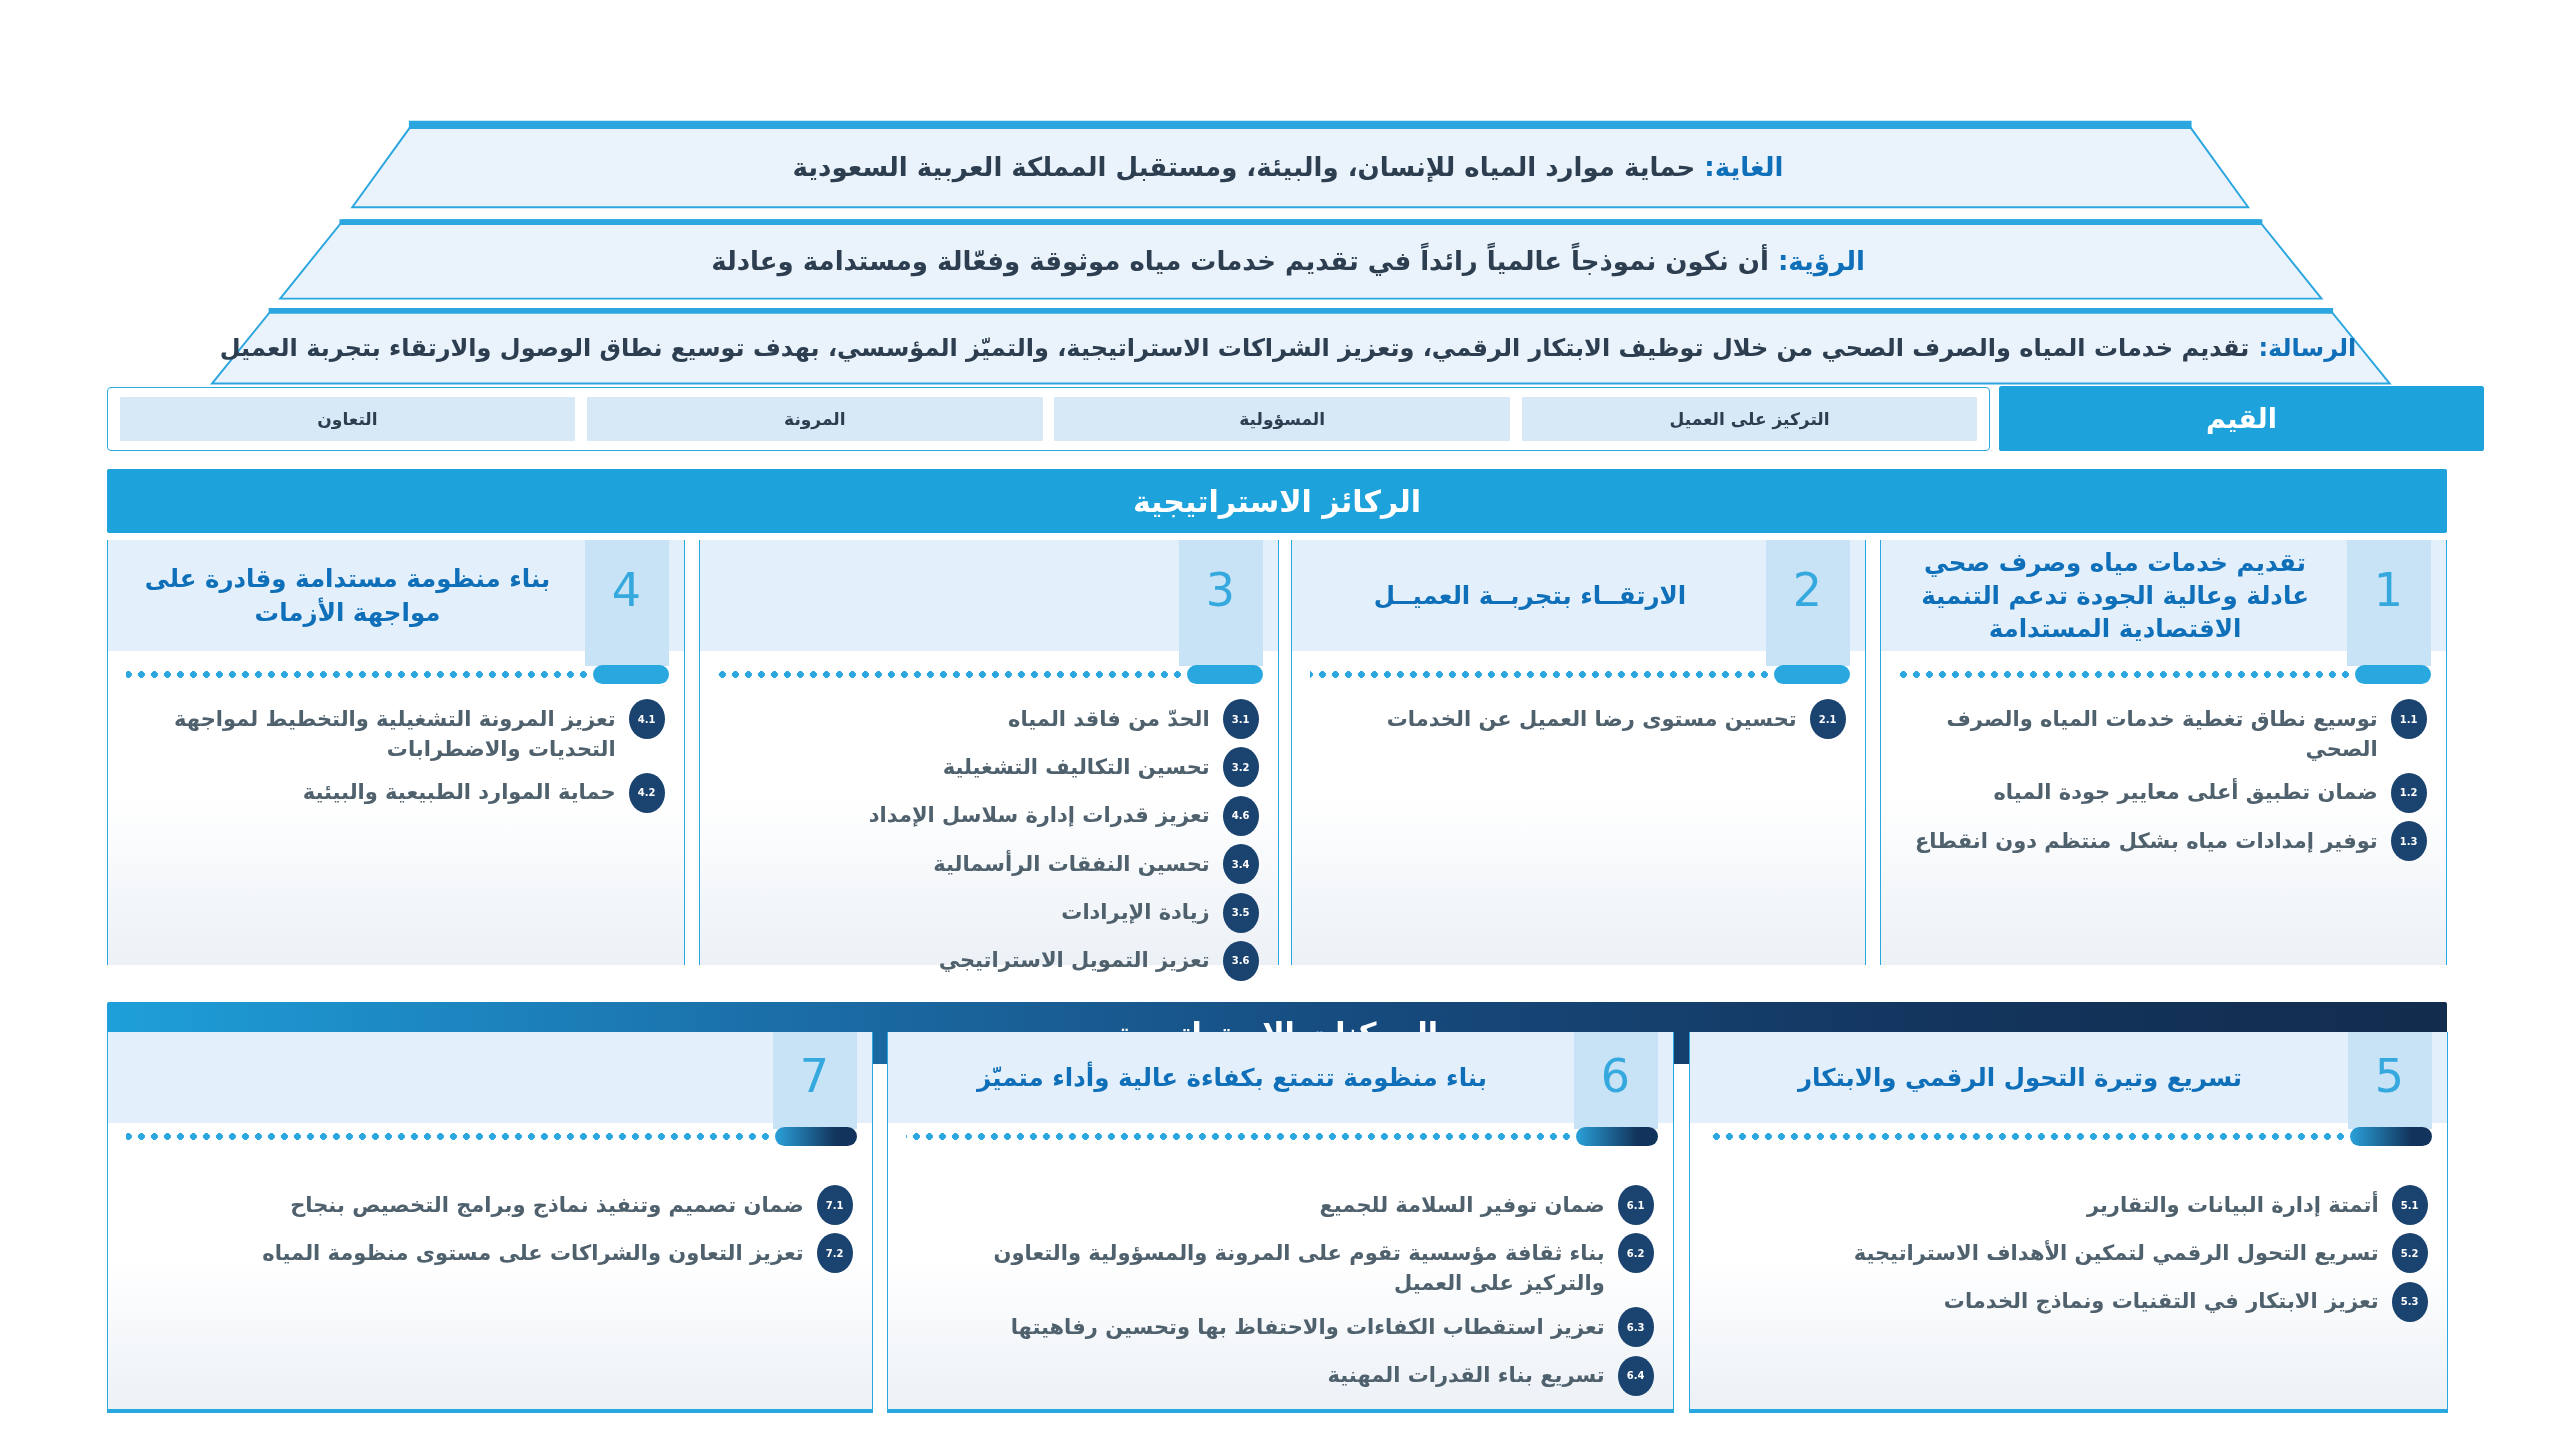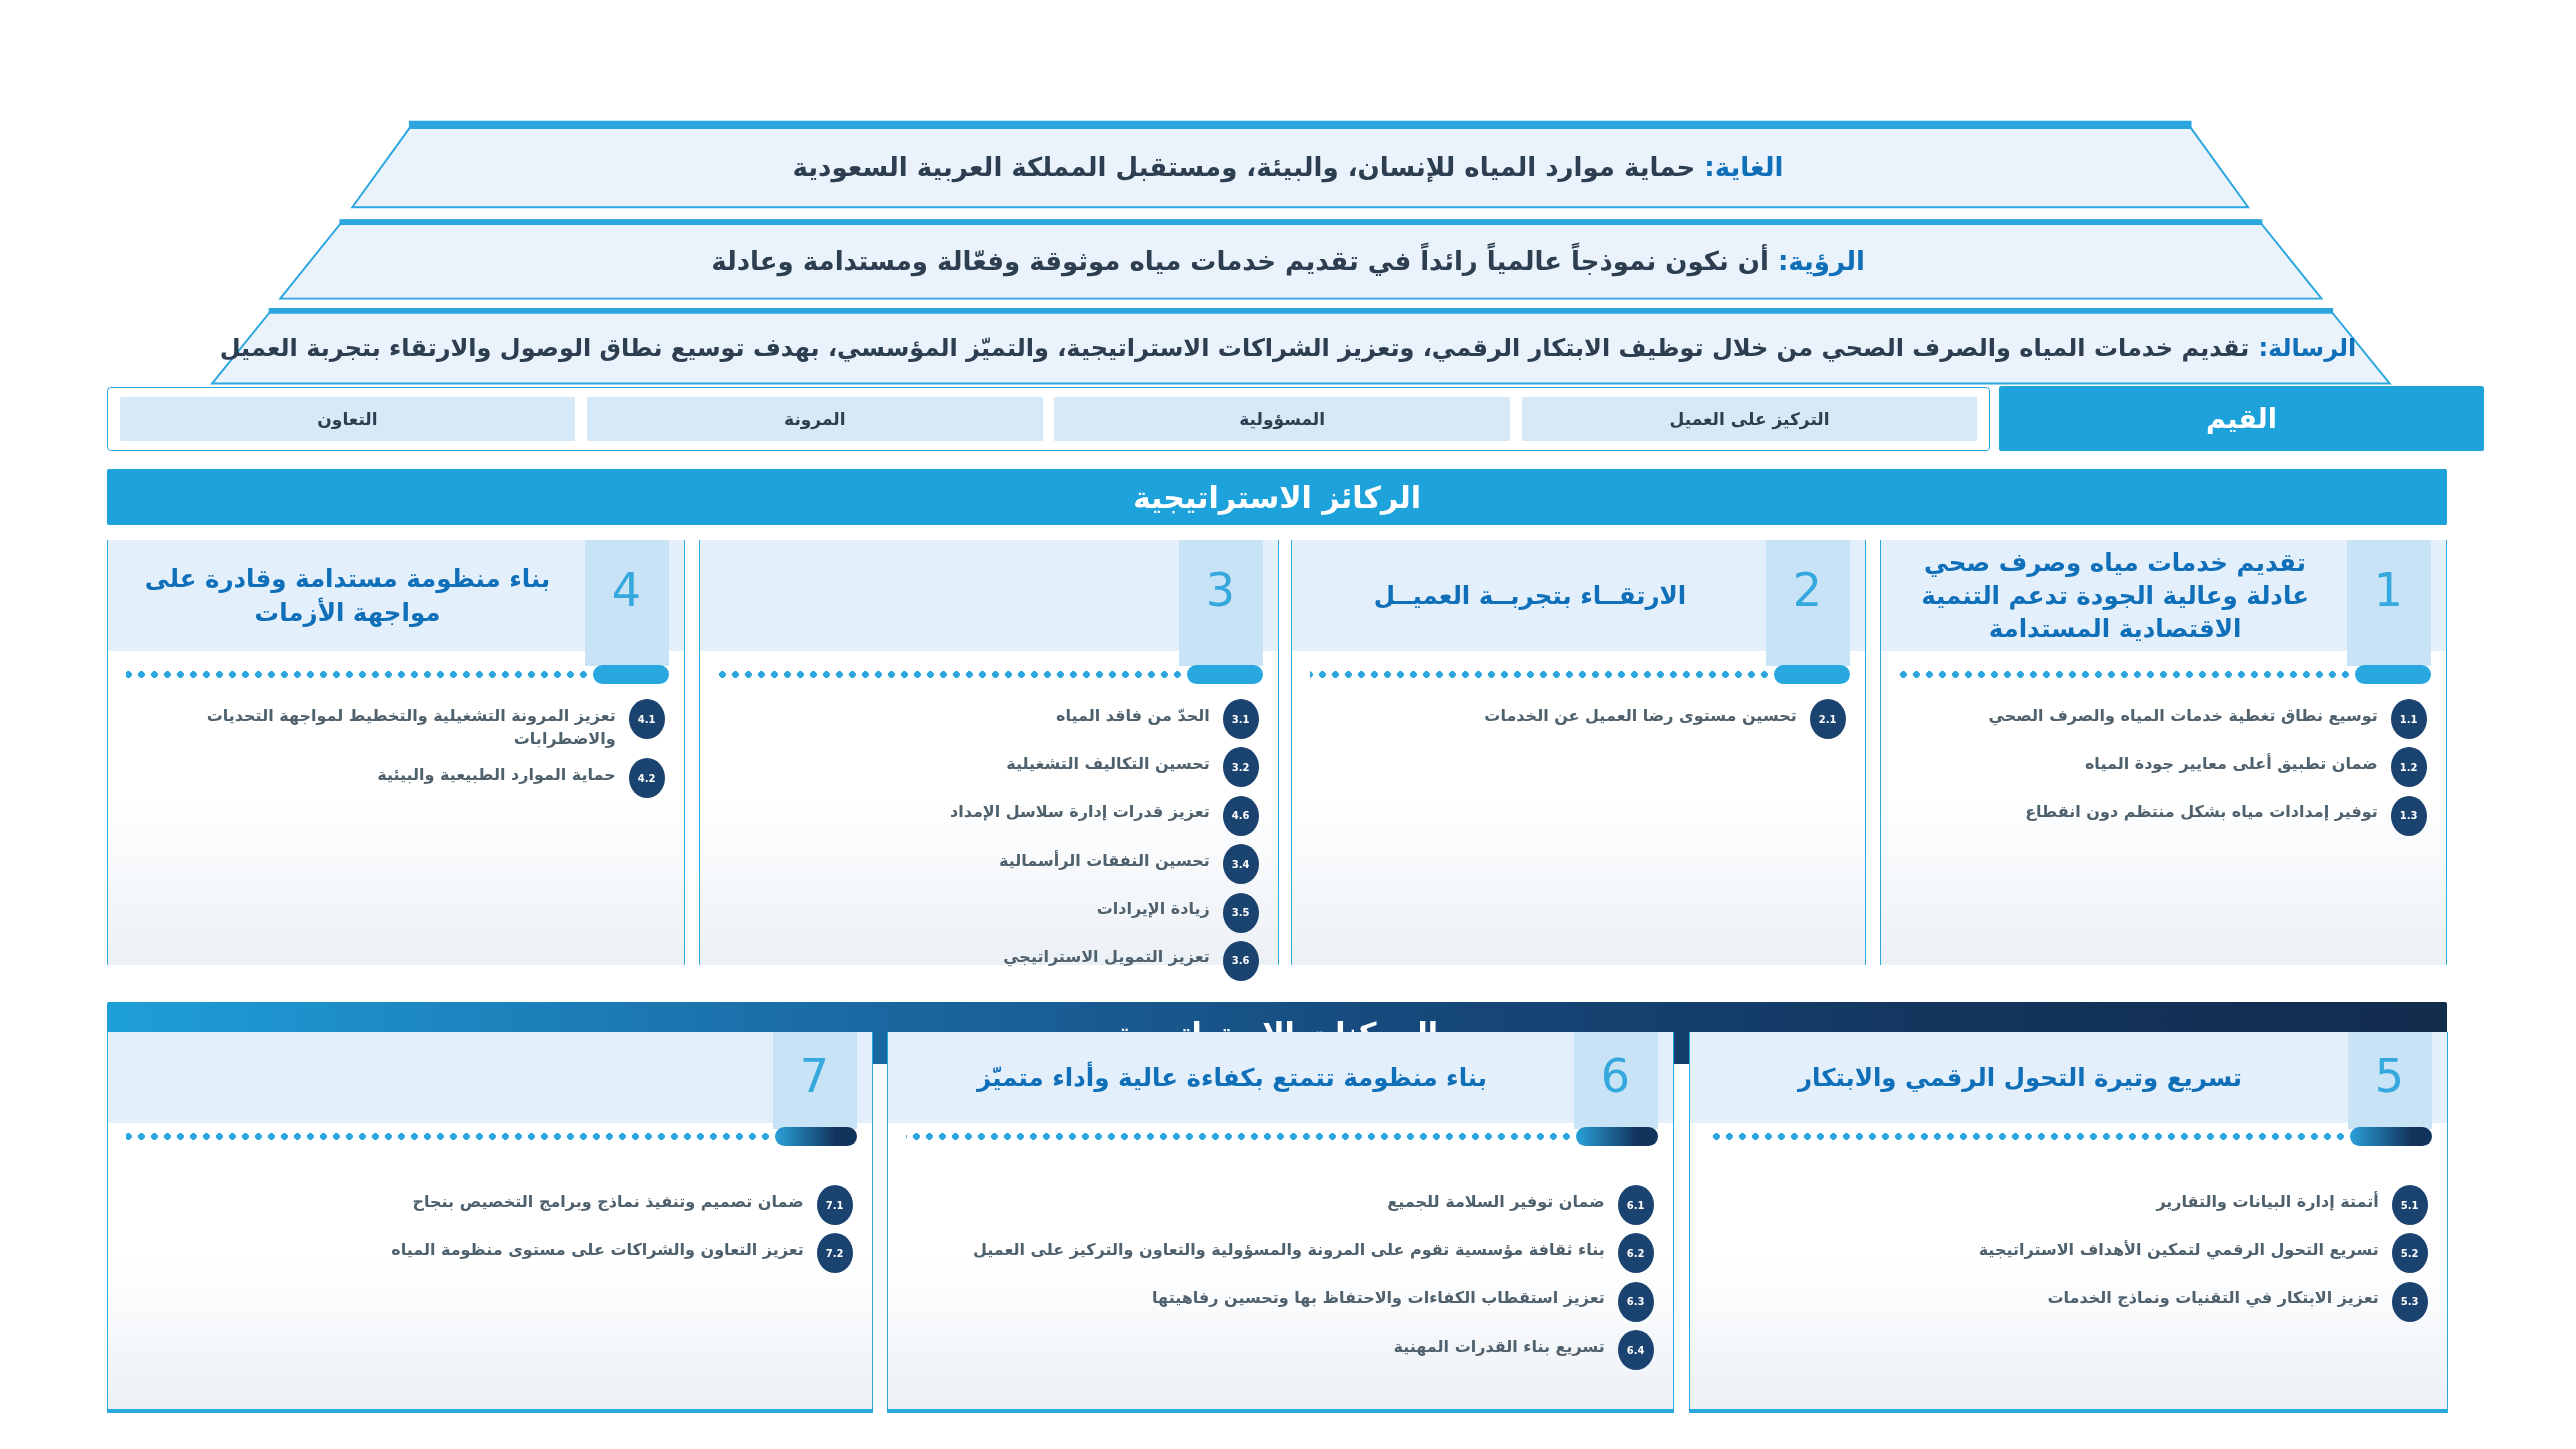--- a/index.html
+++ b/index.html
@@ -28,21 +28,21 @@
     flex:1;background:#D7E8F7;display:flex;align-items:center;justify-content:center;
     font-size:17px;font-weight:bold;color:#2C3E50;border-radius:1.3px;
   }
   .values-tab{
     position:absolute;top:386px;left:1999px;width:485px;height:65px;
     background:#1DA2DB;border-radius:2.6px;display:flex;align-items:center;justify-content:center;
     color:#ffffff;font-size:27px;font-weight:bold;
   }
   
   .section-bar{
-    position:absolute;left:107px;width:2340px;height:56px;border-radius:1.9px;
+    position:absolute;left:107px;width:2340px;height:64px;border-radius:1.9px;
     display:flex;align-items:center;justify-content:center;
     color:#ffffff;font-size:30px;font-weight:bold;
   }
   #pillars-bar{top:469px;background:#1DA2DB;}
   #enablers-bar{top:1002px;height:62px;
     background:linear-gradient(to right,#1E9FD9 0%,#1B6FA9 28%,#16497C 55%,#13345C 80%,#122C4D 100%);}
   
   .card{
     position:absolute;box-sizing:border-box;background:linear-gradient(to bottom,#ffffff 60%,#ECF1F6 100%);
     border-left:1.9px solid #29A8E0;border-right:1.9px solid #29A8E0;
@@ -83,21 +83,21 @@
   .items{position:absolute;right:19.3px;left:19.3px;}
   .pillar-card .items{top:159px;}
   .enabler-card .items{top:153px;}
   .item{display:flex;align-items:flex-start;gap:13px;margin-bottom:8.4px;}
   .obj-circle{
     flex:none;width:36px;height:40px;border-radius:50%;background:#1B4370;
     color:#ffffff;font-size:10px;font-weight:bold;
     display:flex;align-items:center;justify-content:center;direction:ltr;
   }
   .obj-text{
-    padding-top:4.5px;font-size:16px;font-weight:600;color:#50616E;
+    padding-top:4.5px;font-size:21px;font-weight:600;color:#50616E;
     line-height:1.45;text-align:right;
   }
 </style>
 </head>
 <body>
 
 <div id="canvas">
 
   <svg class="house-svg" width="2576" height="399" viewBox="0 0 4000 620">
     <polygon points="640,192 3398,192 3492,322 546,322" fill="#EAF3FB" stroke="#2BA6DF" stroke-width="3"></polygon>

